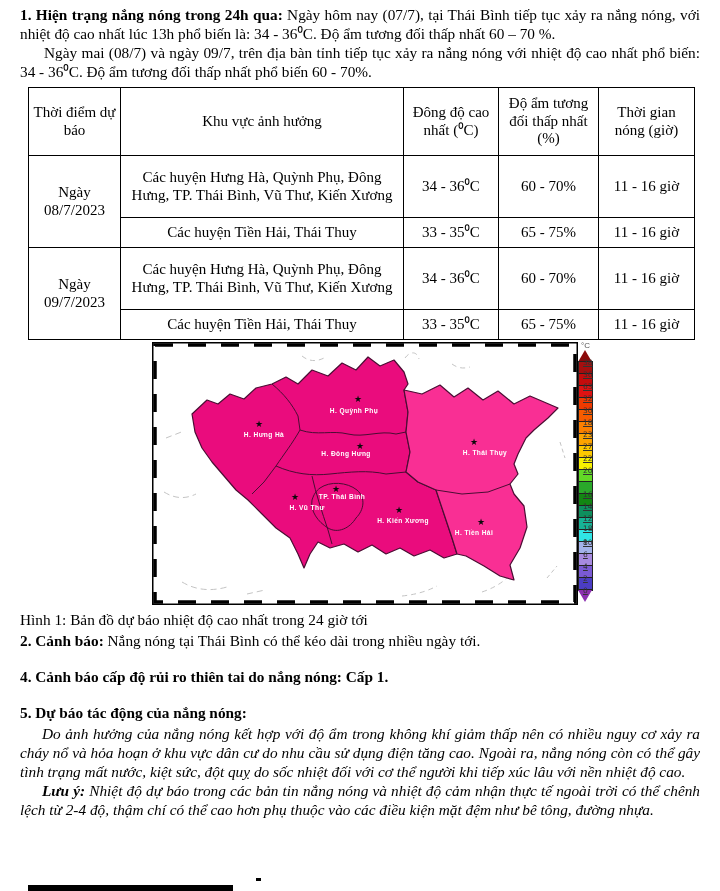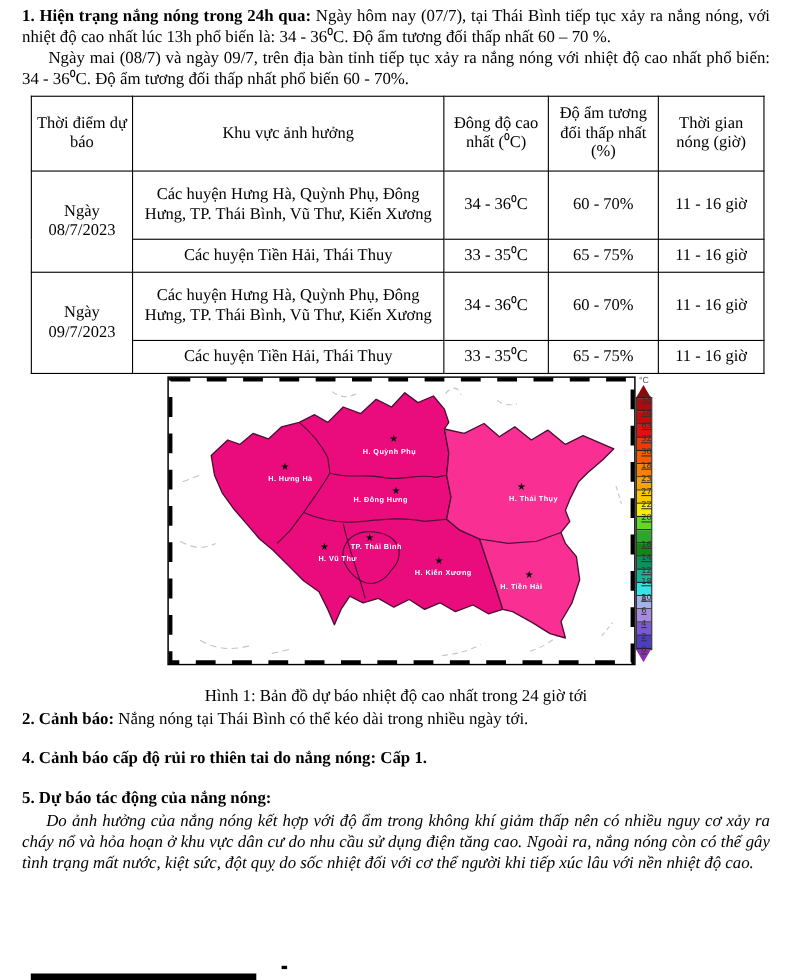--- a/index.html
+++ b/index.html
@@ -13,21 +13,21 @@
   .indent2{text-indent:22px;}
   .detail{margin-left:18px;font-style:italic;}
   
   table.fc{border-collapse:collapse;margin:6px 0 0 8px;width:666px;font-size:15px;table-layout:fixed;}
   table.fc th,table.fc td{border:1px solid #000;text-align:center;vertical-align:middle;
     font-weight:normal;padding:2px 4px;line-height:17.5px;box-sizing:border-box;overflow:hidden;}
   tr.hdr{height:68px;} tr.tall{height:62px;} tr.short{height:30px;padding-left:32px;}
   
   .figure-wrap{position:relative;height:265px;margin-top:2px;}
   .map-svg{position:absolute;left:132px;top:0;}
-  .caption{text-align:center;margin-top:16px;font-size:15.3px;}
+  .caption{text-align:left;margin-top:3px;font-size:15.3px;}
   
   .colorbar{position:absolute;left:558px;top:6px;width:42px;height:256px;}
   .cb-title{position:absolute;top:-7px;left:3px;font:8px "Liberation Sans",sans-serif;color:#555;}
   .cb-arrow-up{position:absolute;top:2px;left:0;width:0;height:0;
     border-left:7px solid transparent;border-right:7px solid transparent;}
   .cb-body{position:absolute;top:14px;left:1px;width:13px;outline:1px solid #222;}
   .cb-seg{width:13px;height:12px;border-bottom:1px solid #222;box-sizing:border-box;}
   .cb-arrow-down{position:absolute;top:242px;left:0;width:0;height:0;
     border-left:7px solid transparent;border-right:7px solid transparent;}
   .cb-ticks span{position:absolute;left:5px;font:7.5px "DejaVu Sans",sans-serif;color:#333;text-decoration:underline;}
@@ -201,16 +201,17 @@
   </div>
 
   <p class="caption">Hình 1: Bản đồ dự báo nhiệt độ cao nhất trong 24 giờ tới</p>
 
   <p class="mt2"><span class="b">2. Cảnh báo:</span><span> Nắng nóng tại Thái Bình có thể kéo dài trong nhiều ngày tới.</span></p>
 
   <p class="b mt3">4. Cảnh báo cấp độ rủi ro thiên tai do nắng nóng: Cấp 1.</p>
 
   <p class="b mt3">5. Dự báo tác động của nắng nóng:</p>
   <p class="i indent2 mt2">Do ảnh hưởng của nắng nóng kết hợp với độ ẩm trong không khí giảm thấp nên có nhiều nguy cơ xảy ra cháy nổ và hỏa hoạn ở khu vực dân cư do nhu cầu sử dụng điện tăng cao. Ngoài ra, nắng nóng còn có thể gây tình trạng mất nước, kiệt sức, đột quỵ do sốc nhiệt đối với cơ thể người khi tiếp xúc lâu với nền nhiệt độ cao.</p>
+  <p class="i indent2"><span class="b">Lưu ý:</span><span> Nhiệt độ dự báo trong các bản tin nắng nóng và nhiệt độ cảm nhận thực tế ngoài trời có thể chênh lệch từ 2-4 độ, thậm chí có thể cao hơn phụ thuộc vào các điều kiện mặt đệm như bê tông, đường nhựa.</span></p>
 
   <div class="cutoff-bar"></div>
   <div class="cutoff-accent"></div>
 </div>
 
 </body></html>

